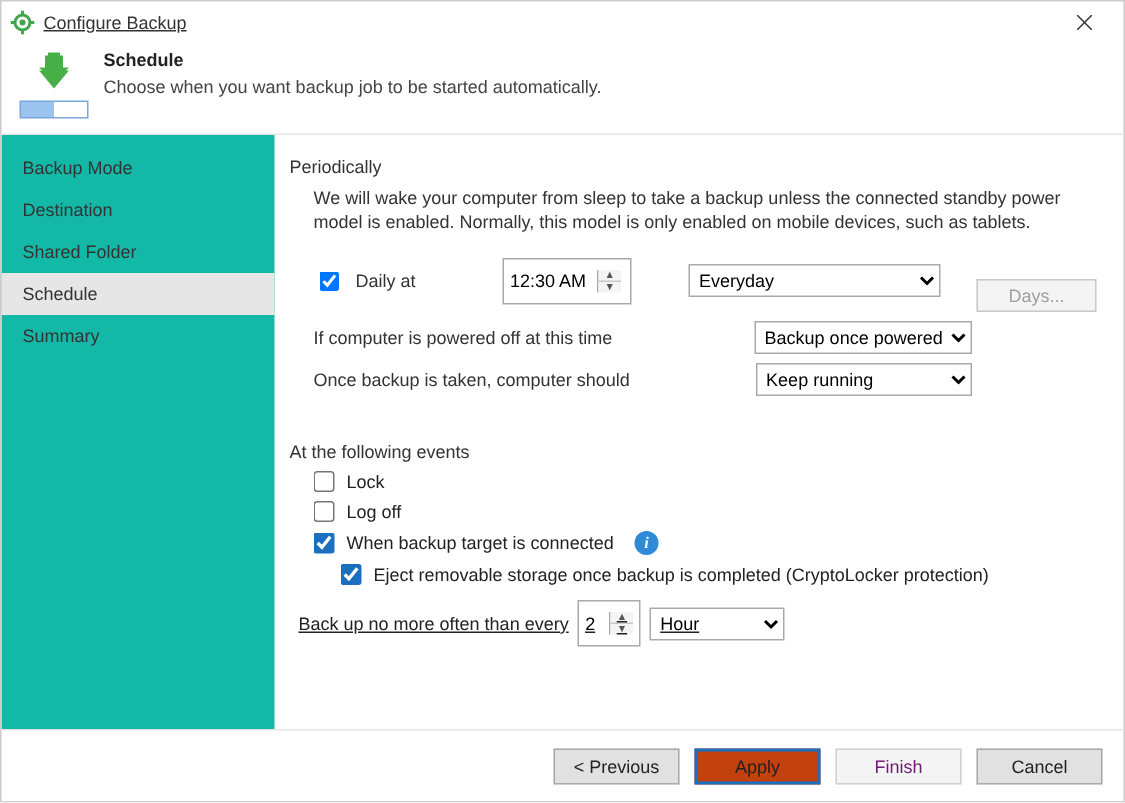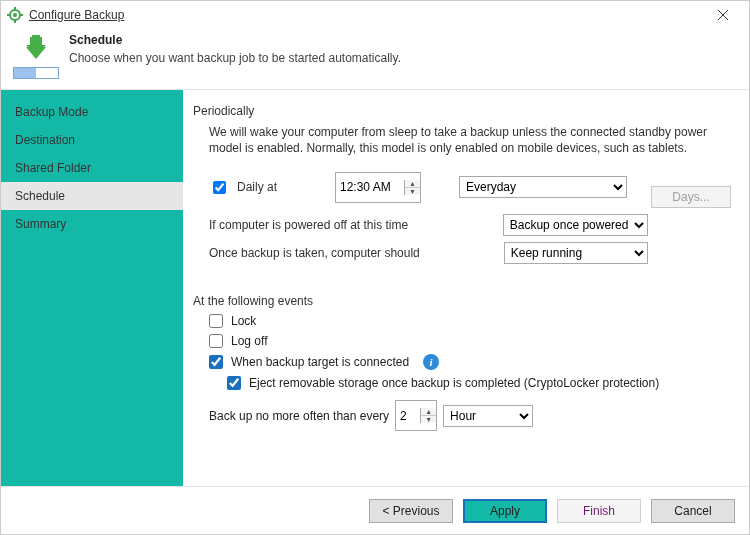--- a/index.html
+++ b/index.html
@@ -21,38 +21,38 @@
   .sidebar-item { padding:7px 14px; font-size:12px; color:#333; cursor:pointer; }
   .sidebar-item.selected { background:#e6e6e6; }
   .content { flex:1; padding:10px 18px 10px 10px; overflow:auto; }
   .section-title { font-size:12px; color:#333; margin:4px 0 6px 0; }
   .desc { font-size:12px; color:#333; margin:0 0 10px 0; line-height:1.35; padding-left:16px;}
   .row { display:flex; align-items:center; margin:6px 0 6px 16px; gap:24px; }
   .row label.static { font-size:12px; color:#333; }
   .checkbox { display:flex; align-items:center; gap:8px; margin:6px 0 6px 16px; }
   .checkbox.indent { margin-left:34px; }
   .checkbox input[type=checkbox] { width:14px; height:14px; margin:0; accent-color:#1a6fbf; }
-  .spinner { display:flex; align-items:center; border:1px solid #a9a9a9; height:31px; background:#fff;justify-content:space-between; }
+  .spinner { display:flex; align-items:center; border:1px solid #a9a9a9; height:31px; background:#fff; }
   .spinner input { border:none; outline:none; height:20px; font-size:12px; padding:0 4px; text-align:left; font-family:inherit; }
   .spinner .ctrls { display:flex; flex-direction:column; width:16px; border-left:1px solid #a9a9a9;}
   .spinner .ctrls div { flex:1; display:flex; align-items:center; justify-content:center; font-size:7px; line-height:1; cursor:pointer; color:#555; background:#f4f4f4;}
   .spinner .ctrls div:first-child { border-bottom:1px solid #c8c8c8; }
   select.combo { height:22px; border:1px solid #a9a9a9; font-size:12px; background:#fff; font-family:inherit; padding:0 2px;}
   .btn { height:22px; border:1px solid #a9a9a9; background:#e9e9e9; font-size:12px; padding:0 10px; display:inline-flex; align-items:center; justify-content:center; color:#555;}
   .btn.disabled { color:#a0a0a0; background:#f4f4f4; border-color:#c8c8c8; }
   .info-icon { display:inline-flex; width:16px; height:16px; border-radius:50%; background:#2e8bd8; color:#fff; font-style:italic; font-weight:bold; align-items:center; justify-content:center; font-size:11px; margin-left:6px; font-family:Georgia, serif;}
   .footer { height:48px; border-top:1px solid #e5e5e5; display:flex; align-items:center; justify-content:flex-end; padding:0 14px; gap:10px; }
   .footer .fbtn { width:84px; height:24px; border:1px solid #a9a9a9; background:#e1e1e1; font-size:12px; display:flex; align-items:center; justify-content:center; cursor:pointer; }
-  .footer .fbtn.primary { border:2px solid #1a6fbf; background:#14b8a6; }
+  .footer .fbtn.primary { border:2px solid #1a6fbf; background:#c2410c; }
   .footer .fbtn.disabled { color:#701a75; background:#f4f4f4; border-color:#d0d0d0; cursor:default; }
   .grow { flex:1; }
   .field-label { width:290px; font-size:12px; color:#333; }
   .daily-row .field-label { width:72px; display:flex; align-items:center; gap:8px;}
   .group2 { margin-top:30px; }
-  .backup-freq { display:flex; align-items:center; gap:6px; margin:10px 0 0 16px; }
+  .backup-freq { display:flex; align-items:center; gap:6px; margin:10px 0 0 6px;text-decoration:underline; }
 </style>
 </head>
 <body>
 
 <div class="window">
 
   <div class="titlebar">
     <span class="appicon">
       <svg viewBox="0 0 16 16" width="16" height="16">
         <circle cx="8" cy="8" r="5" fill="none" stroke="#3fa64a" stroke-width="2"></circle>

